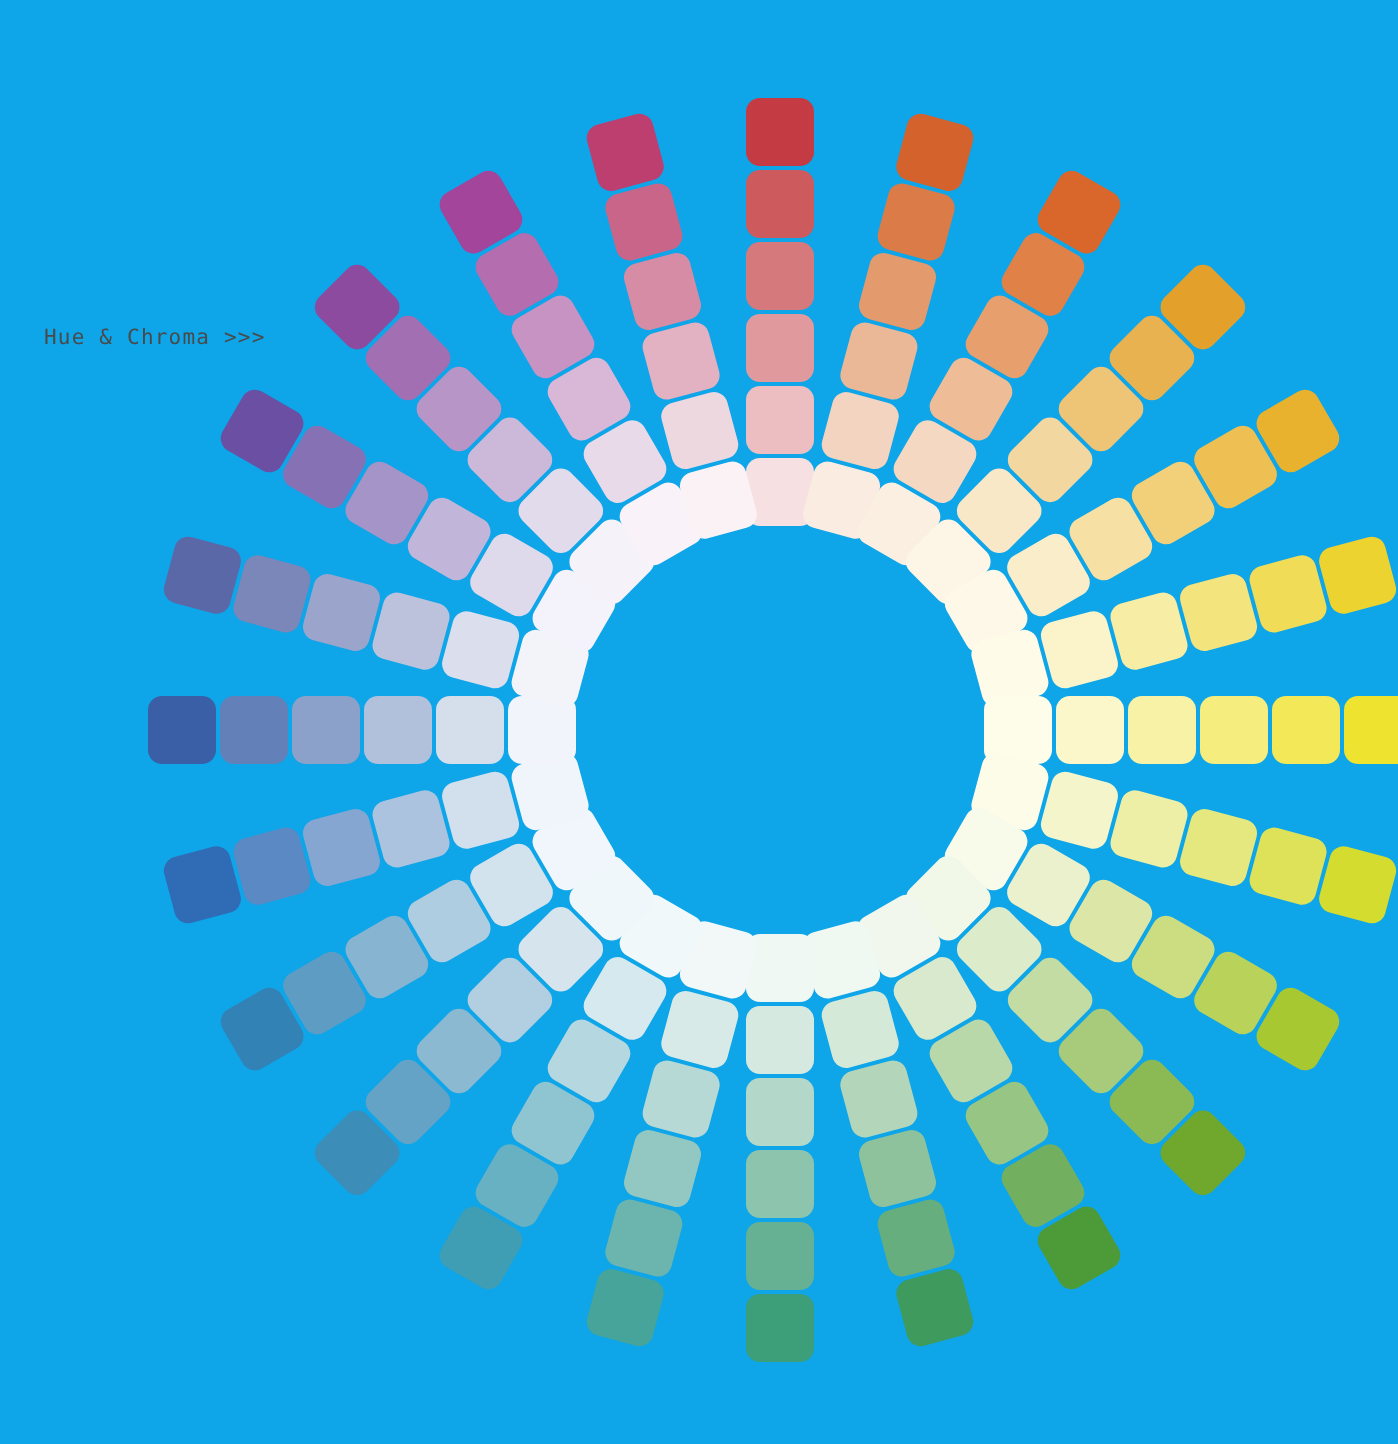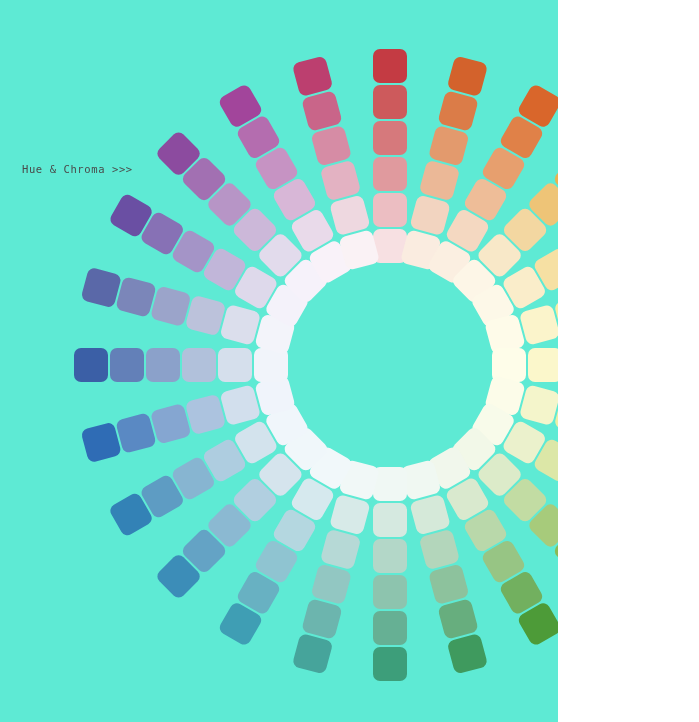--- a/index.html
+++ b/index.html
@@ -6,23 +6,23 @@
   html, body {
     margin: 0;
     padding: 0;
     background: #ffffff;
   }
   body {
     font-family: "Liberation Sans", sans-serif;
   }
   #stage {
     position: relative;
-    width: 558px;
+    width: 699px;
     height: 722px;
-    background: #5eead4;
+    background: #0ea5e9;
     overflow: hidden;
   }
   #wheel {
     position: absolute;
     left: 0;
     top: 0;
     width: 699px;
     height: 722px;
   }
   .spoke {

